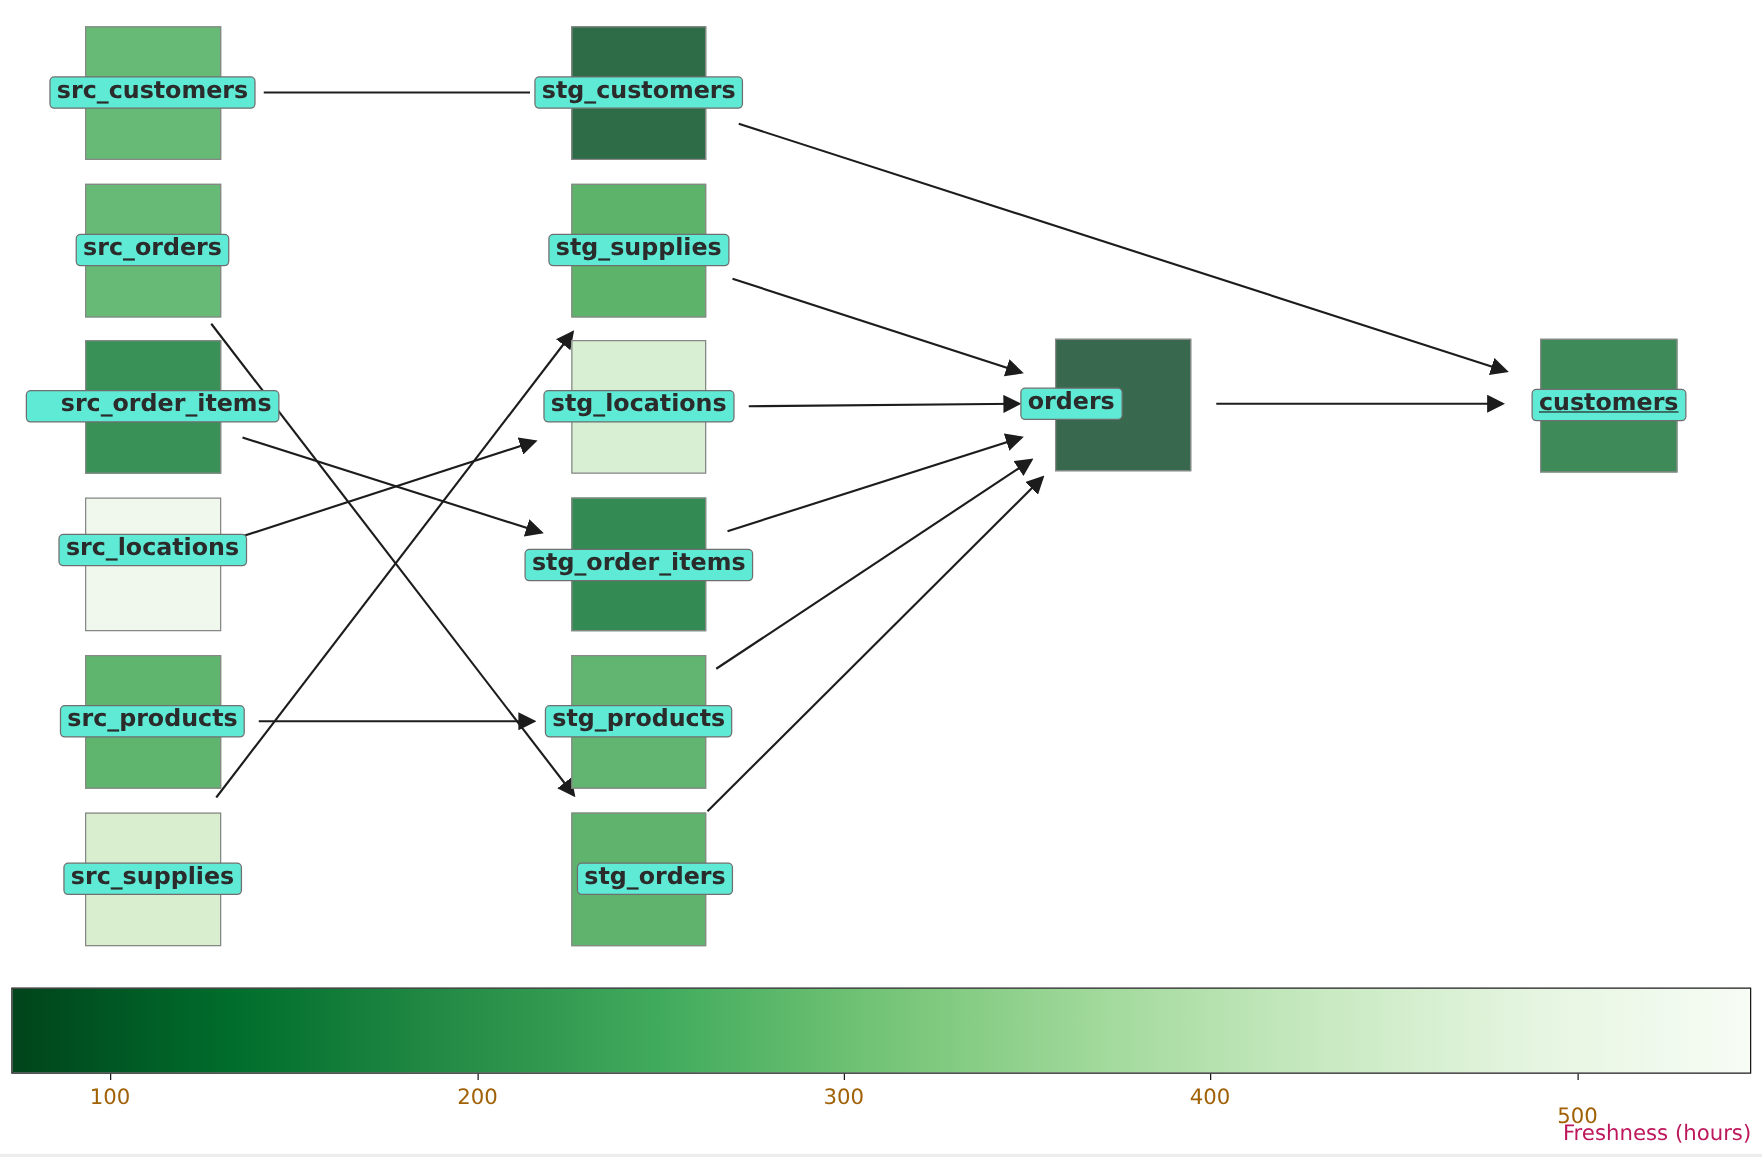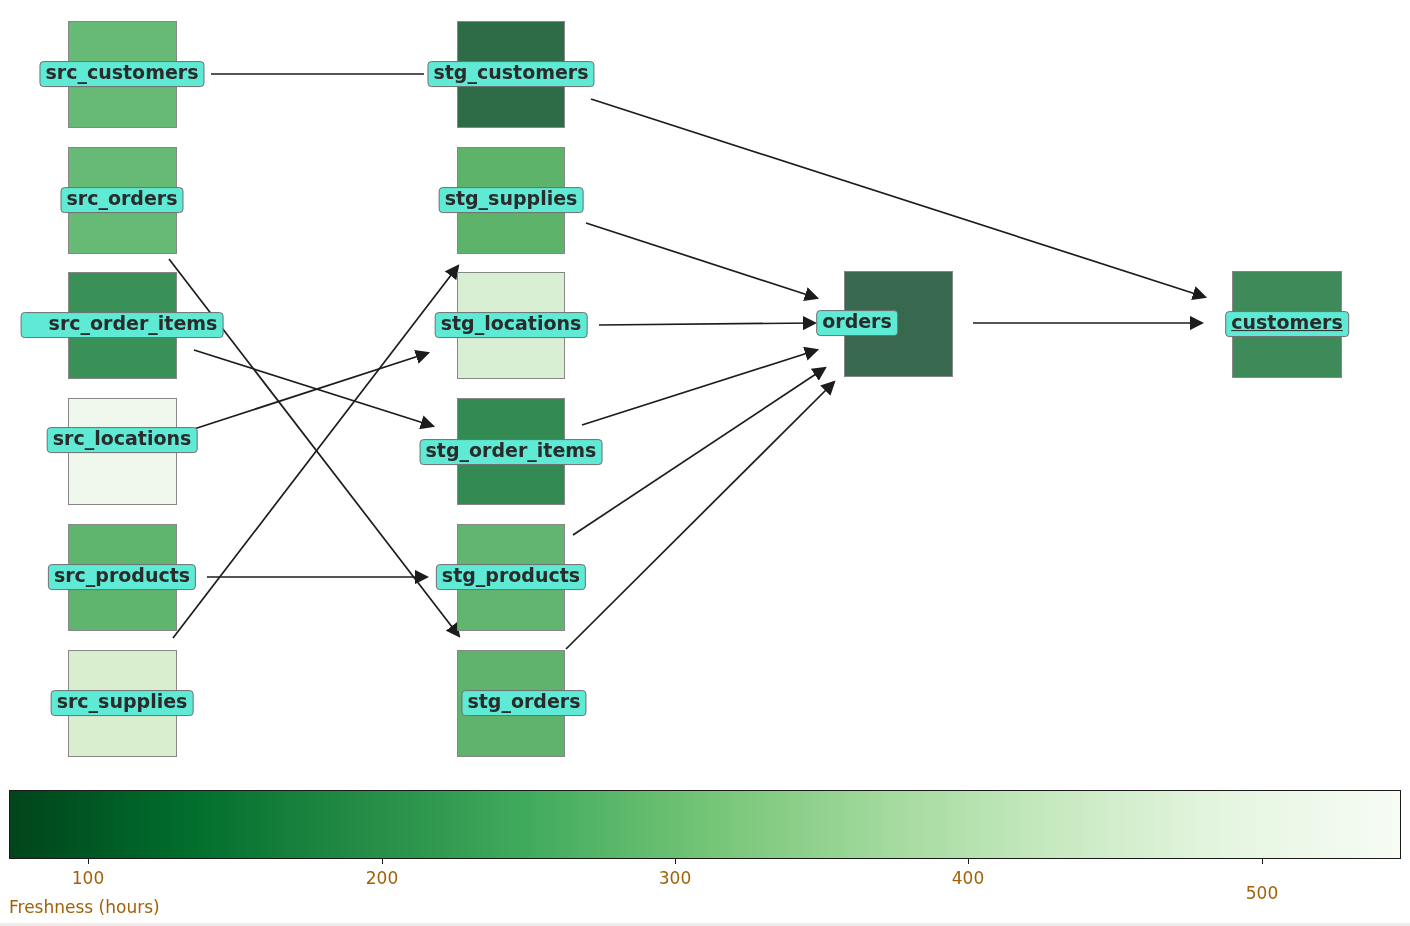--- a/index.html
+++ b/index.html
@@ -56,23 +56,23 @@
   }
   .cb-tick-label {
     position: absolute;
     transform: translateX(-50%);
     font-size: 17px;
     color: #a16207;
     z-index: 2;
   }
   #colorbar-label {
     position: absolute;
-    text-align: left;
+    text-align: right;
     font-size: 17px;
-    color: #a16207;
+    color: #be185d;
     z-index: 2;
   }
   #bottom-strip {
     position: absolute;
     left: 0; right: 0; bottom: 0;
     height: 3px;
     background: #ededed;
     z-index: 0;
   }
 </style>

